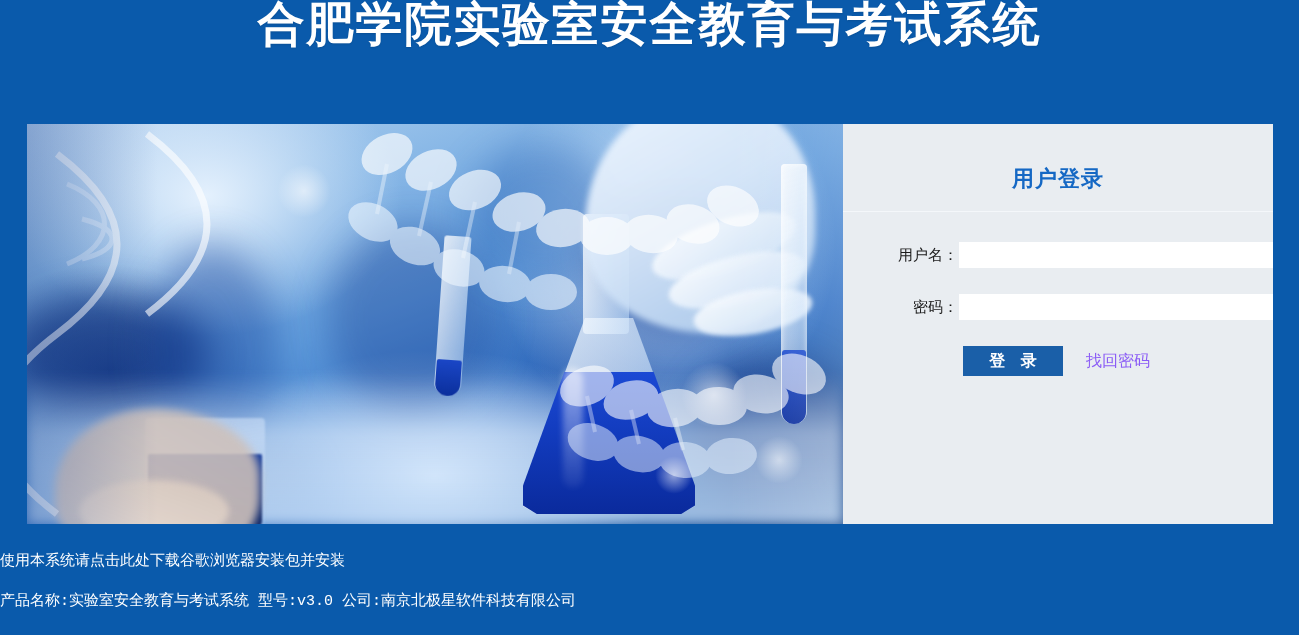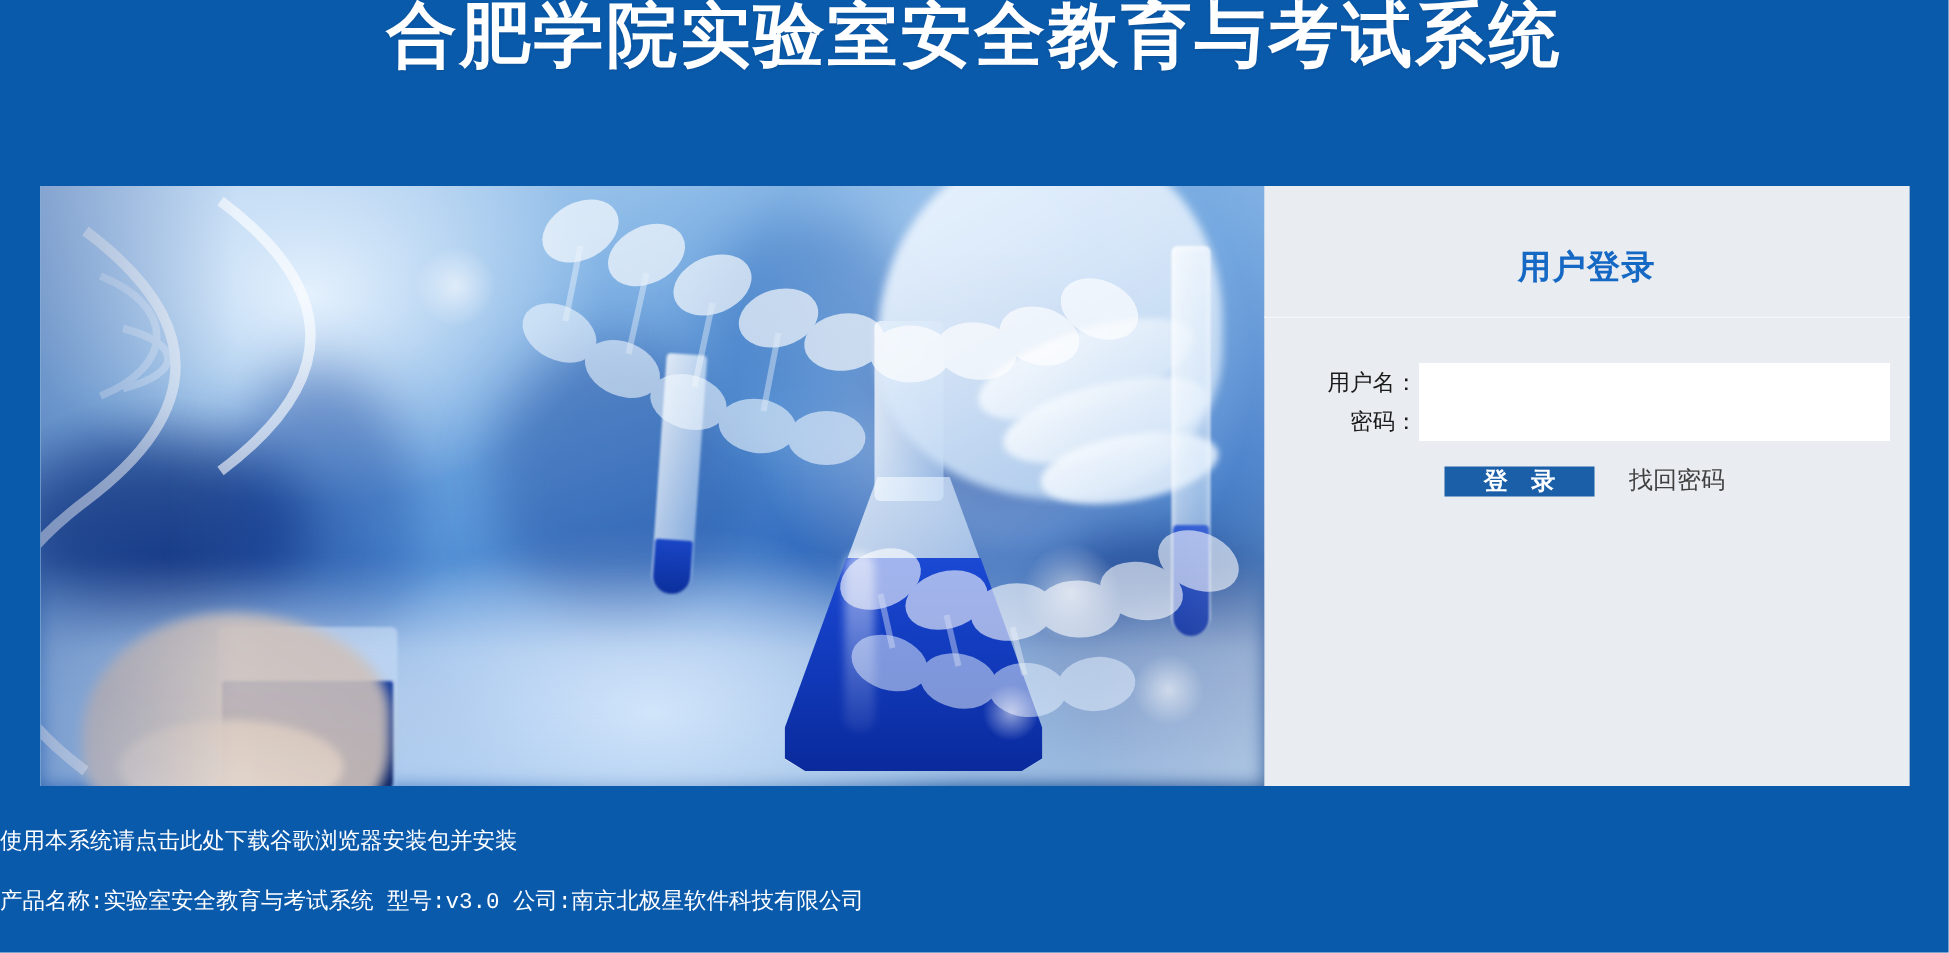--- a/index.html
+++ b/index.html
@@ -261,20 +261,22 @@
     height: 1px;
     background: #dde3ea;
     border-bottom: 1px solid #f4f7fa;
   }
   .form {
     padding-top: 30px;
   }
   .form-row {
     display: flex;
     align-items: center;
+    margin-bottom: 26px;
+    justify-content: flex-end;
   }
   .form-label {
     width: 103px;
     text-align: right;
     font-size: 15px;
     color: #1a1a1a;
     padding-right: 1px;
     white-space: nowrap;
     font-family: "DejaVu Sans", "Liberation Sans", sans-serif;
   }
@@ -290,34 +292,34 @@
     font-family: "DejaVu Sans", "Liberation Sans", sans-serif;
   }
   .actions {
     display: flex;
     align-items: center;
     padding-left: 120px;
     margin-top: 16px;
   }
   .login-button {
     width: 100px;
-    height: 20px;
+    height: 30px;
     background: #1a5fa8;
     color: #ffffff;
     font-size: 16px;
     font-weight: bold;
     letter-spacing: 5px;
     text-indent: 5px;
     border: none;
     cursor: pointer;
     font-family: "DejaVu Sans", "Liberation Sans", sans-serif;
   }
   .forgot-link {
     margin-left: 23px;
-    color: #404040;
+    color: #8b5cf6;
     font-size: 16px;
     text-decoration: none;
     cursor: pointer;
     font-family: "DejaVu Sans", "Liberation Sans", sans-serif;
   }
 
   
   .footer {
     position: absolute;
     left: 0; right: 0;

